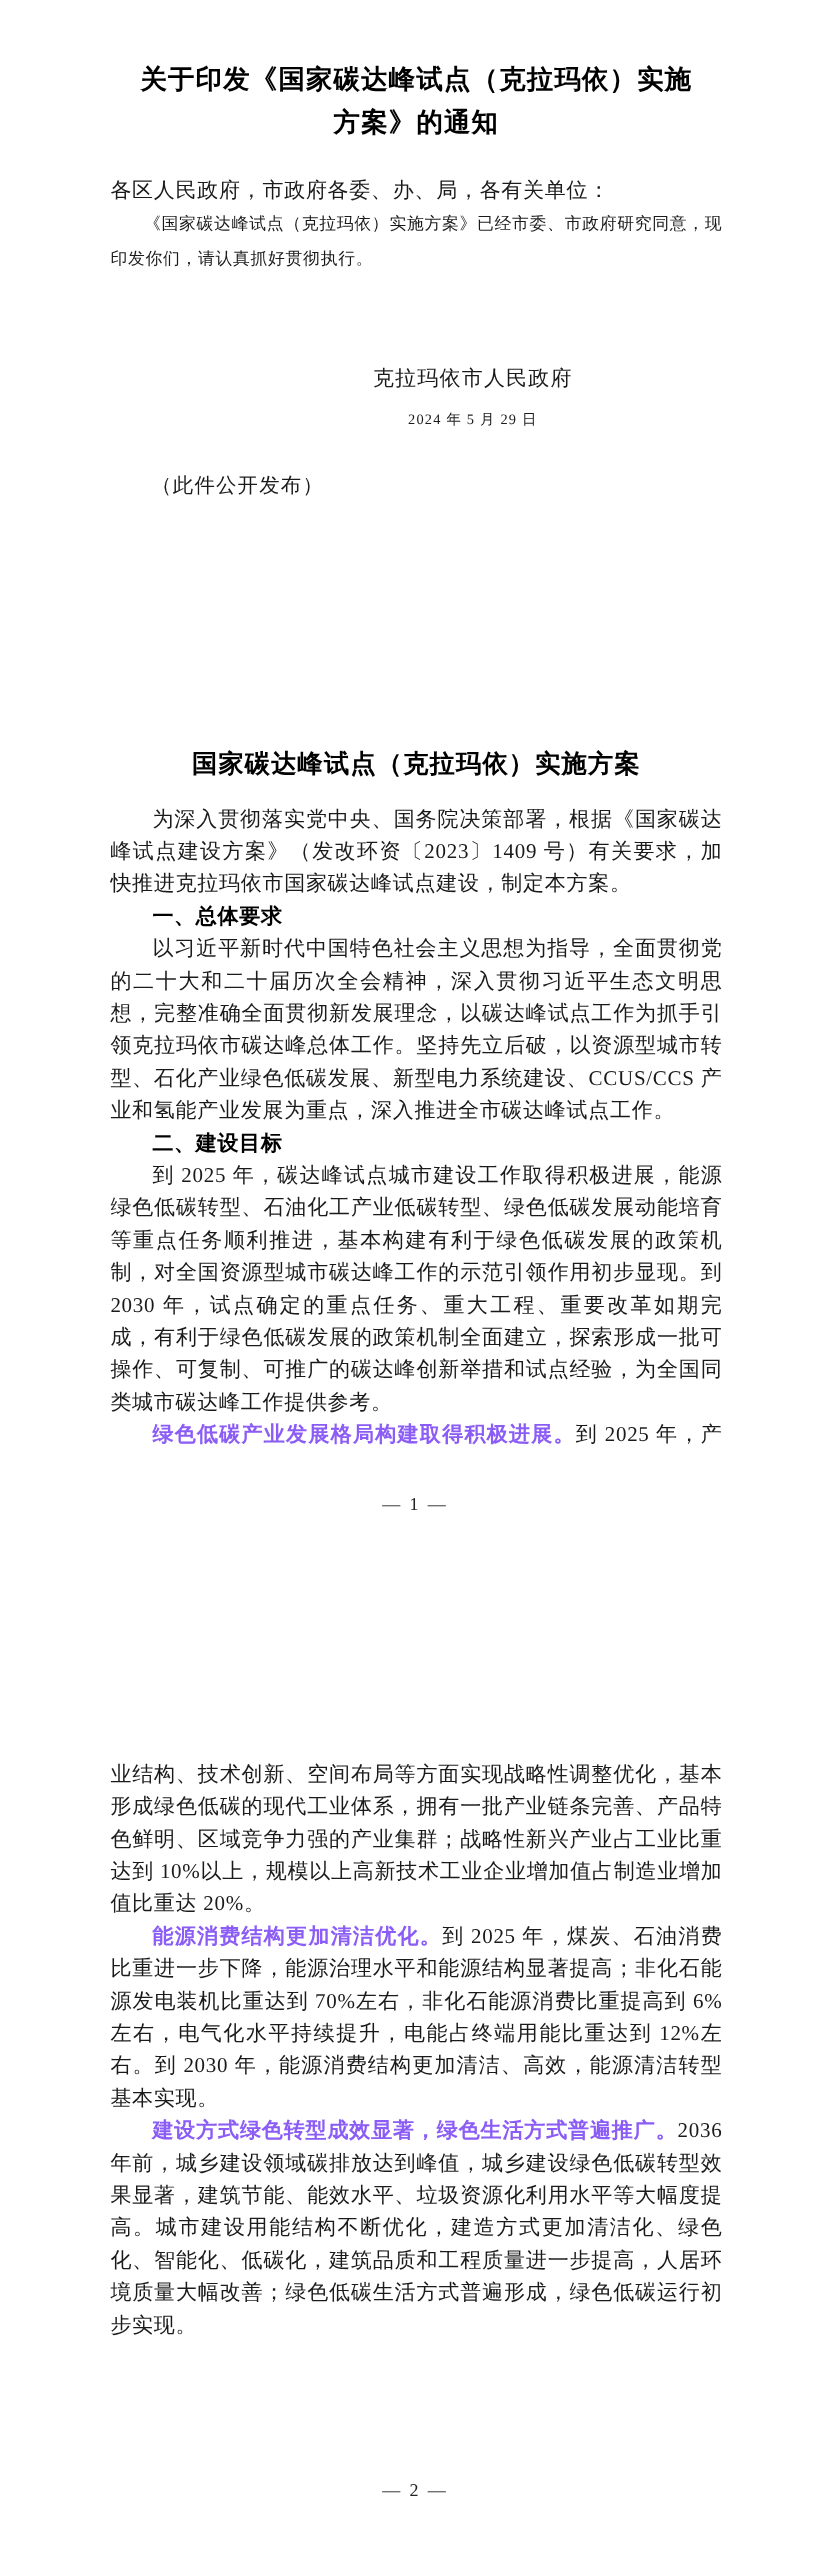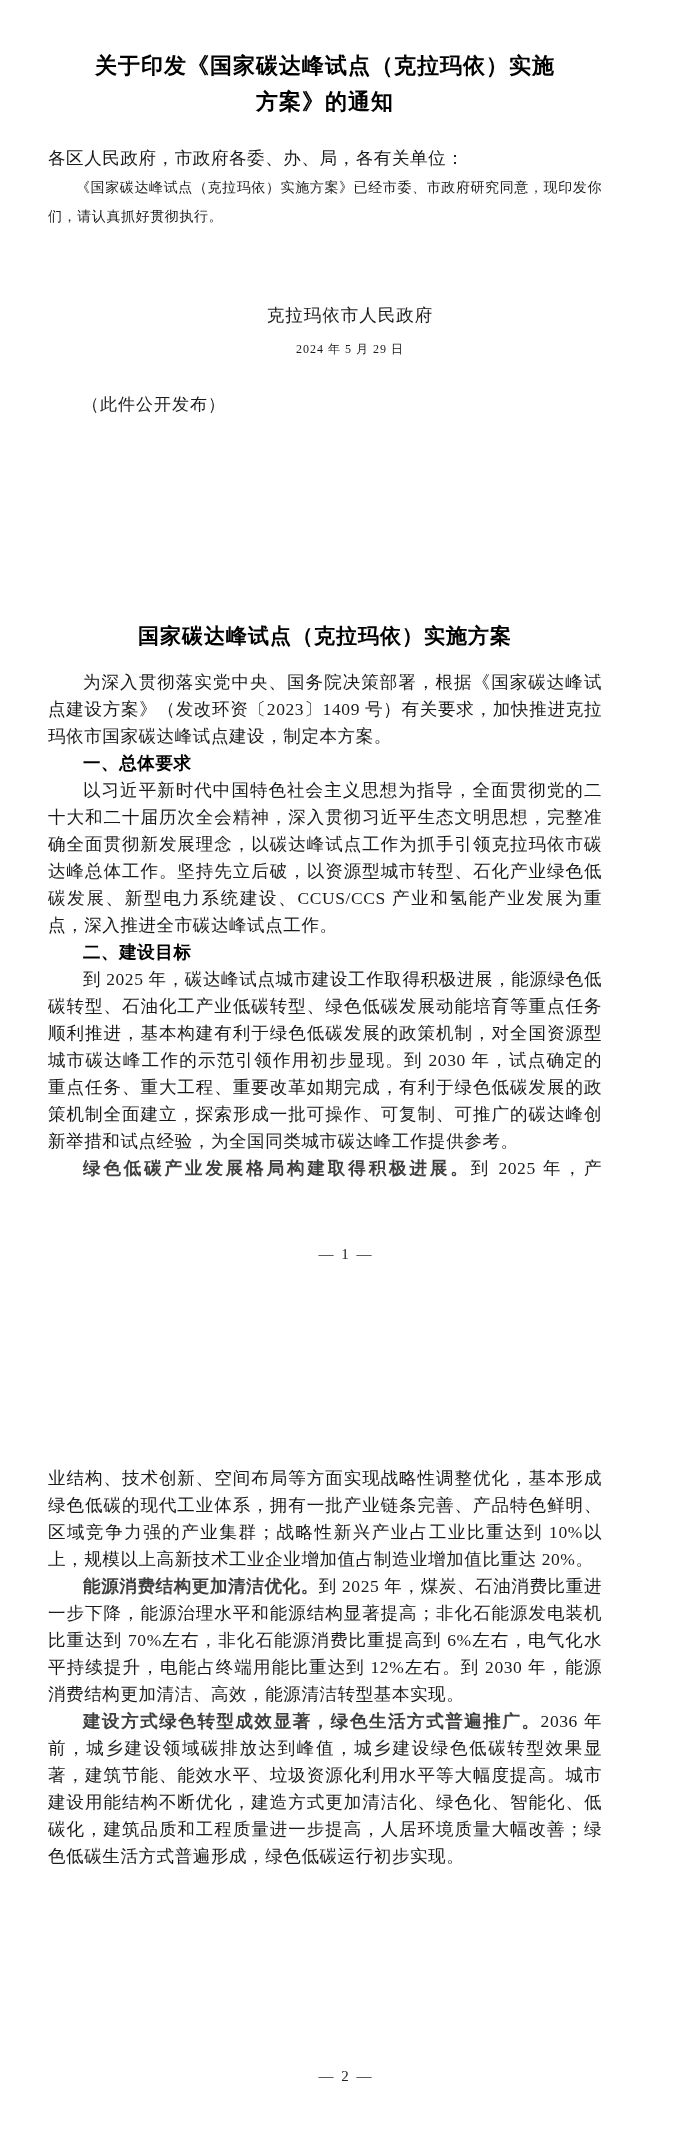--- a/index.html
+++ b/index.html
@@ -13,20 +13,21 @@
     position: relative;
     width: 692px;
     height: 2139px;
     background: #ffffff;
     overflow: hidden;
   }
   .page {
     box-sizing: border-box;
     padding-left: 48px;
     padding-right: 90px;
+    margin-left: 44px;
   }
   .page-1 { height: 1360px; }
   .page-2 { padding-top: 105px; }
 
   .notice-title {
     margin: 0;
     padding-top: 48px;
     text-align: center;
     font-size: 22px;
     font-weight: bold;
@@ -95,21 +96,21 @@
     font-size: 17.5px;
     line-height: 27px;
     text-indent: 2em;
     font-weight: bold;
     color: #000000;
     font-family: "Liberation Sans", "DejaVu Sans", sans-serif;
     letter-spacing: 0.6px;
   }
   .lead {
     font-weight: bold;
-    color: #404040;
+    color: #8b5cf6;
     font-family: "Liberation Sans", "DejaVu Sans", sans-serif;
   }
   .page-number {
     position: absolute;
     left: 0;
     width: 692px;
     text-align: center;
     font-size: 15px;
     letter-spacing: 2px;
     color: #222222;

